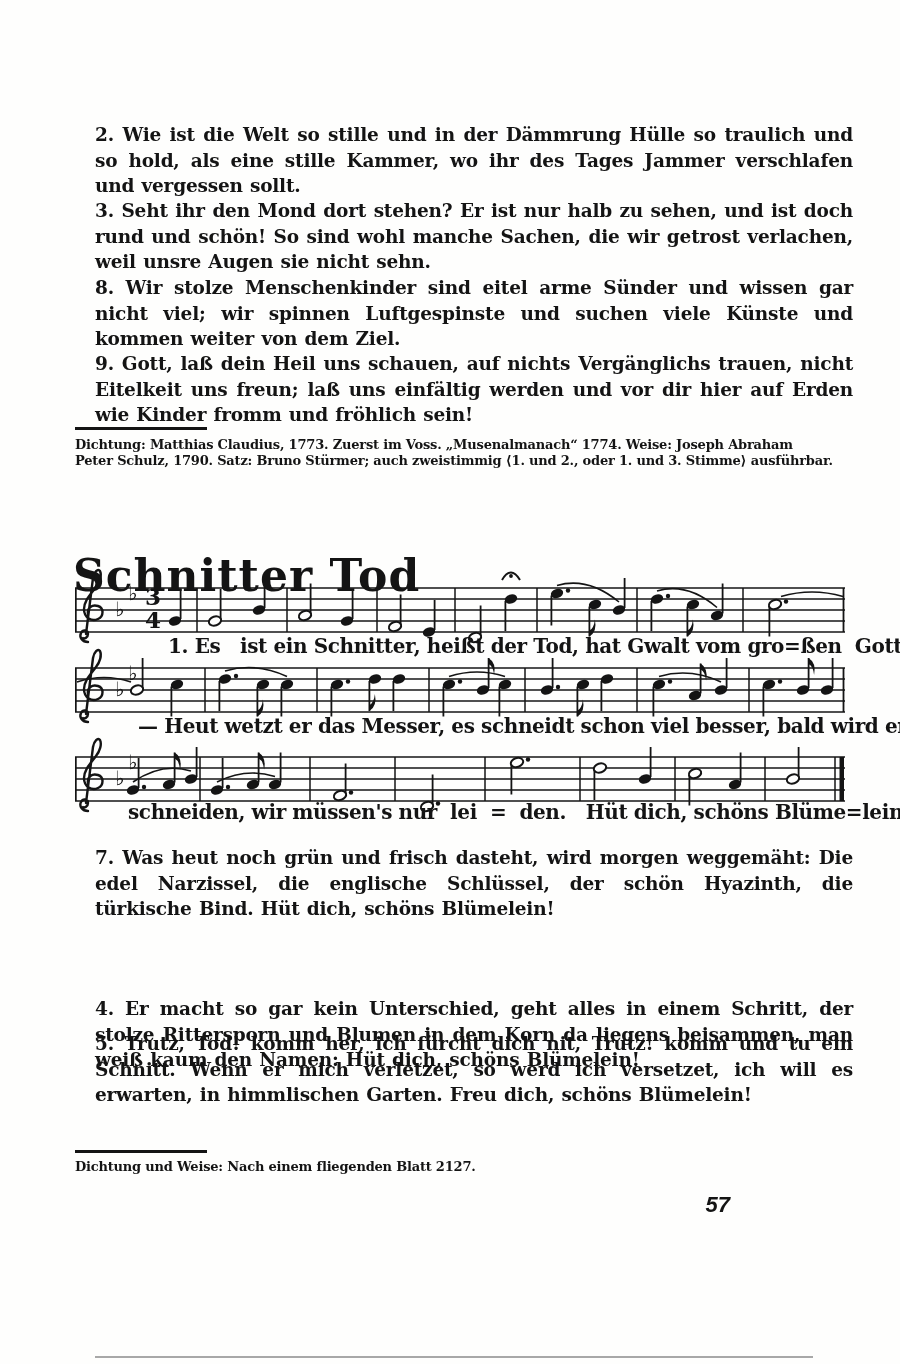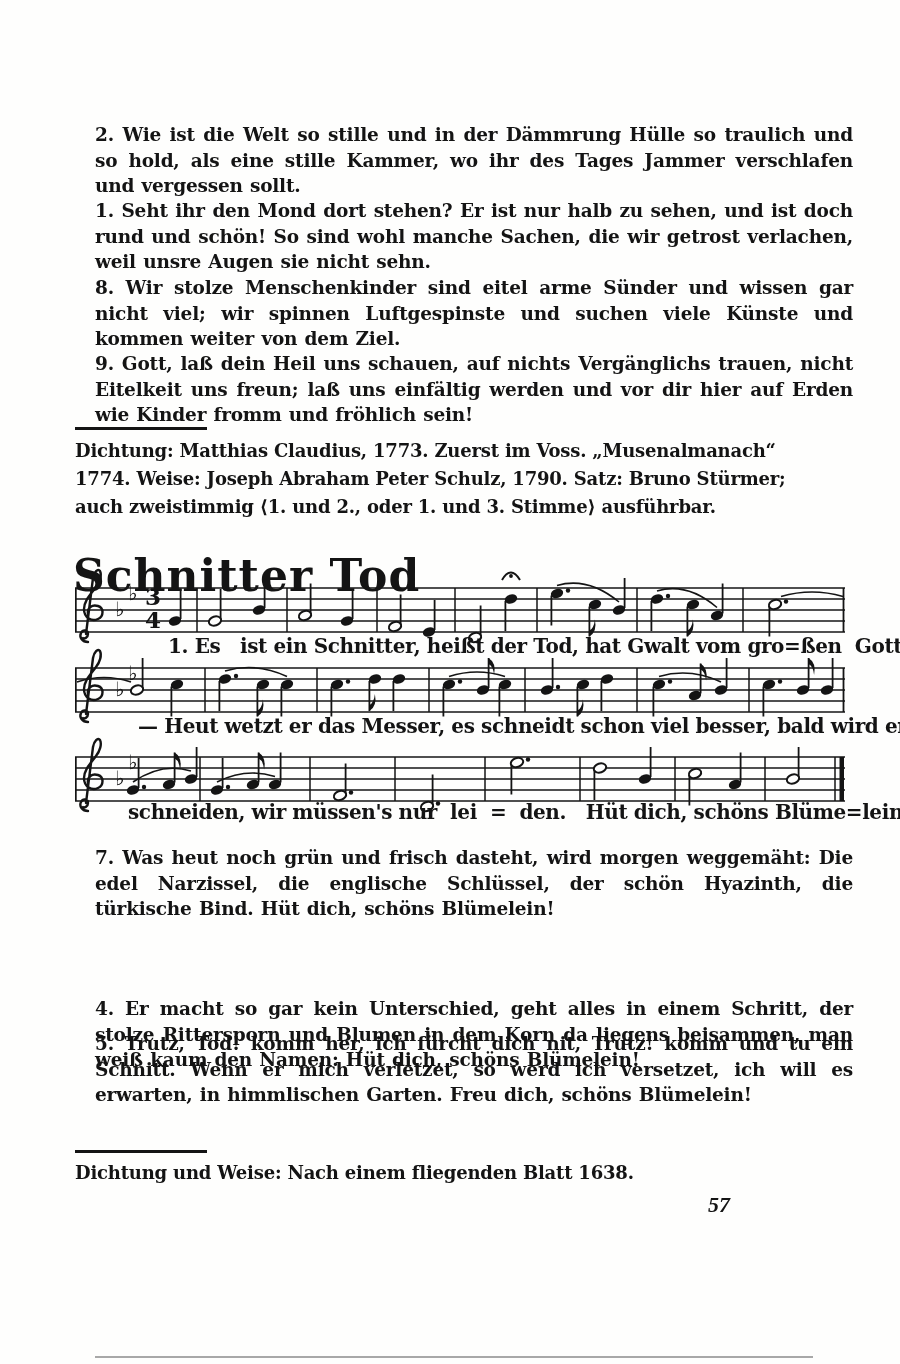--- a/index.html
+++ b/index.html
@@ -9,47 +9,47 @@
     font-family:"DejaVu Serif","Liberation Serif",serif;
     overflow:hidden;
   }
   .verse{
     position:absolute;left:75px;width:758px;
     font-weight:700;font-size:18.5px;line-height:25.5px;
     text-align:justify;letter-spacing:-0.2px;word-spacing:1px;margin-left:20px;
   }
   .footnote{
     position:absolute;left:75px;width:758px;
-    font-weight:700;font-size:18px;line-height:28px;
+    font-weight:700;font-size:13px;line-height:16px;
     letter-spacing:-0.2px;
   }
   .rule{position:absolute;left:75px;width:132px;height:3px;background:#141414;}
   .song-title{
     position:absolute;left:73px;top:506px;
     font-weight:700;font-size:44px;letter-spacing:1px;margin-top:44px;
   }
   .staff-svg{position:absolute;left:75px;width:770px;height:88px;}
   .lyric{
     position:absolute;font-weight:700;font-size:20px;letter-spacing:-0.4px;
     white-space:pre;
   }
   .page-number{
     position:absolute;left:75px;top:1192px;width:655px;text-align:right;
-    font-family:Liberation Serif, serif;
+    font-family:Liberation Sans, sans-serif;
     font-style:italic;font-weight:700;font-size:22px;
   }
   .scan-edge{position:absolute;left:95px;top:1356px;width:718px;height:2px;background:#a8a8a8;}
 </style>
 </head>
 <body>
 
 <div class="page">
 
   <div class="verse" style="top:122px">2. Wie ist die Welt so stille und in der Dämmrung Hülle so traulich und so hold, als eine stille Kammer, wo ihr des Tages Jammer verschlafen und vergessen sollt.</div>
-  <div class="verse" style="top:198px">1. Seht ihr den Mond dort stehen? Er ist nur halb zu sehen, und ist doch rund und schön! So sind wohl manche Sachen, die wir getrost verlachen, weil unsre Augen sie nicht sehn.</div>
+  <div class="verse" style="top:198px">3. Seht ihr den Mond dort stehen? Er ist nur halb zu sehen, und ist doch rund und schön! So sind wohl manche Sachen, die wir getrost verlachen, weil unsre Augen sie nicht sehn.</div>
   <div class="verse" style="top:275px">8. Wir stolze Menschenkinder sind eitel arme Sünder und wissen gar nicht viel; wir spinnen Luftgespinste und suchen viele Künste und kommen weiter von dem Ziel.</div>
   <div class="verse" style="top:351px">9. Gott, laß dein Heil uns schauen, auf nichts Vergänglichs trauen, nicht Eitelkeit uns freun; laß uns einfältig werden und vor dir hier auf Erden wie Kinder fromm und fröhlich sein!</div>
 
   <div class="rule" style="top:427px"></div>
   <div class="footnote" style="top:437px">Dichtung: Matthias Claudius, 1773.  Zuerst im Voss. „Musenalmanach“ 1774.   Weise: Joseph Abraham Peter Schulz, 1790.    Satz: Bruno Stürmer; auch zweistimmig  ⟨1. und 2., oder 1. und 3. Stimme⟩  ausführbar.</div>
 
   <div class="song-title">Schnitter Tod</div>
 
   <svg class="staff-svg" style="top:568px" viewBox="0 0 770 88">
       <line x1="0" y1="20" x2="770" y2="20" stroke="#141414" stroke-width="1.3"></line>
@@ -249,18 +249,18 @@
       <path d="M58,45 Q87,25 116,34" fill="none" stroke="#141414" stroke-width="1.6"></path>
       <path d="M142,45 Q171,30.5 200,39.5" fill="none" stroke="#141414" stroke-width="1.6"></path>
     </svg>
   <div class="lyric" style="left:128px;top:800px">schneiden, wir müssen's nur  lei  =  den.   Hüt dich, schöns Blüme=lein!</div>
 
   <div class="verse" style="top:845px">7. Was heut noch grün und frisch dasteht, wird morgen weggemäht: Die edel Narzissel, die englische Schlüssel, der schön Hyazinth, die türkische Bind. Hüt dich, schöns Blümelein!</div>
   <div class="verse" style="top:996px">4. Er macht so gar kein Unterschied, geht alles in einem Schritt, der stolze Rittersporn und Blumen in dem Korn da liegens beisammen, man weiß kaum den Namen: Hüt dich, schöns Blümelein!</div>
   <div class="verse" style="top:1031px">5. Trutz, Tod! komm her, ich fürcht dich nit, Trutz! komm und tu ein Schnitt. Wenn er mich verletzet, so werd ich versetzet, ich will es erwarten, in himmlischen Garten. Freu dich, schöns Blümelein!</div>
 
   <div class="rule" style="top:1150px"></div>
-  <div class="footnote" style="top:1159px">Dichtung und Weise: Nach einem fliegenden Blatt 1638.</div>
+  <div class="footnote" style="top:1159px">Dichtung und Weise: Nach einem fliegenden Blatt 2127.</div>
 
   <div class="page-number">57</div>
 
   <div class="scan-edge"></div>
 </div>
 
 </body></html>

